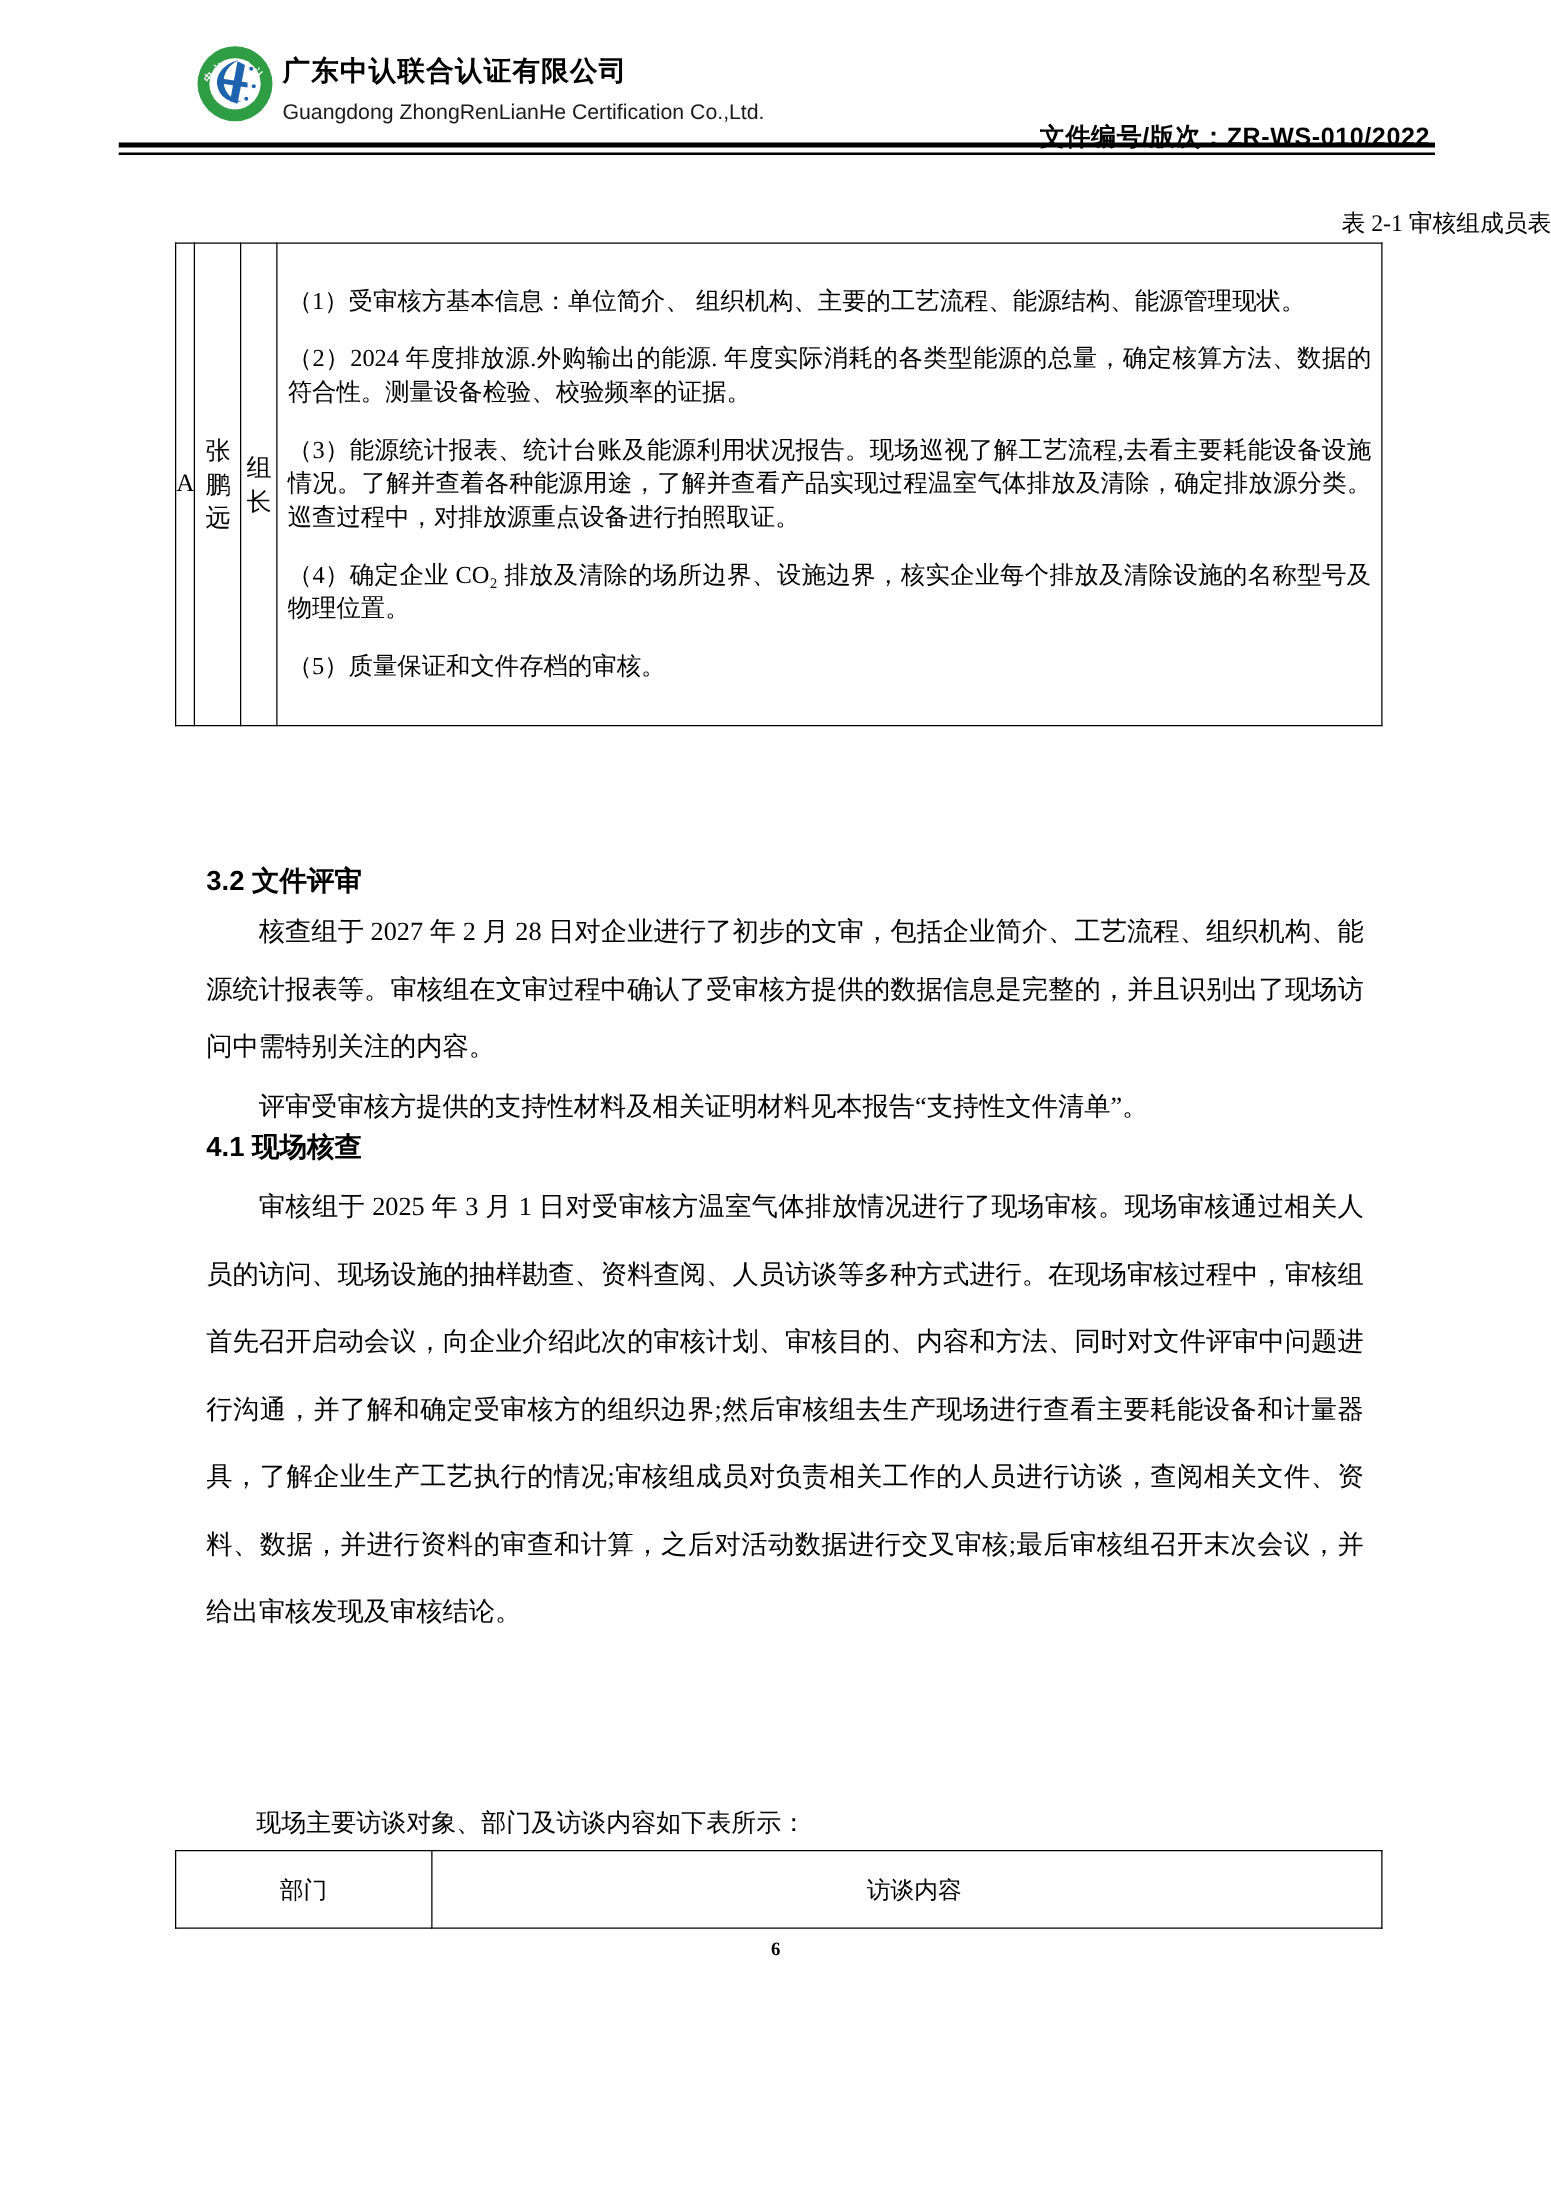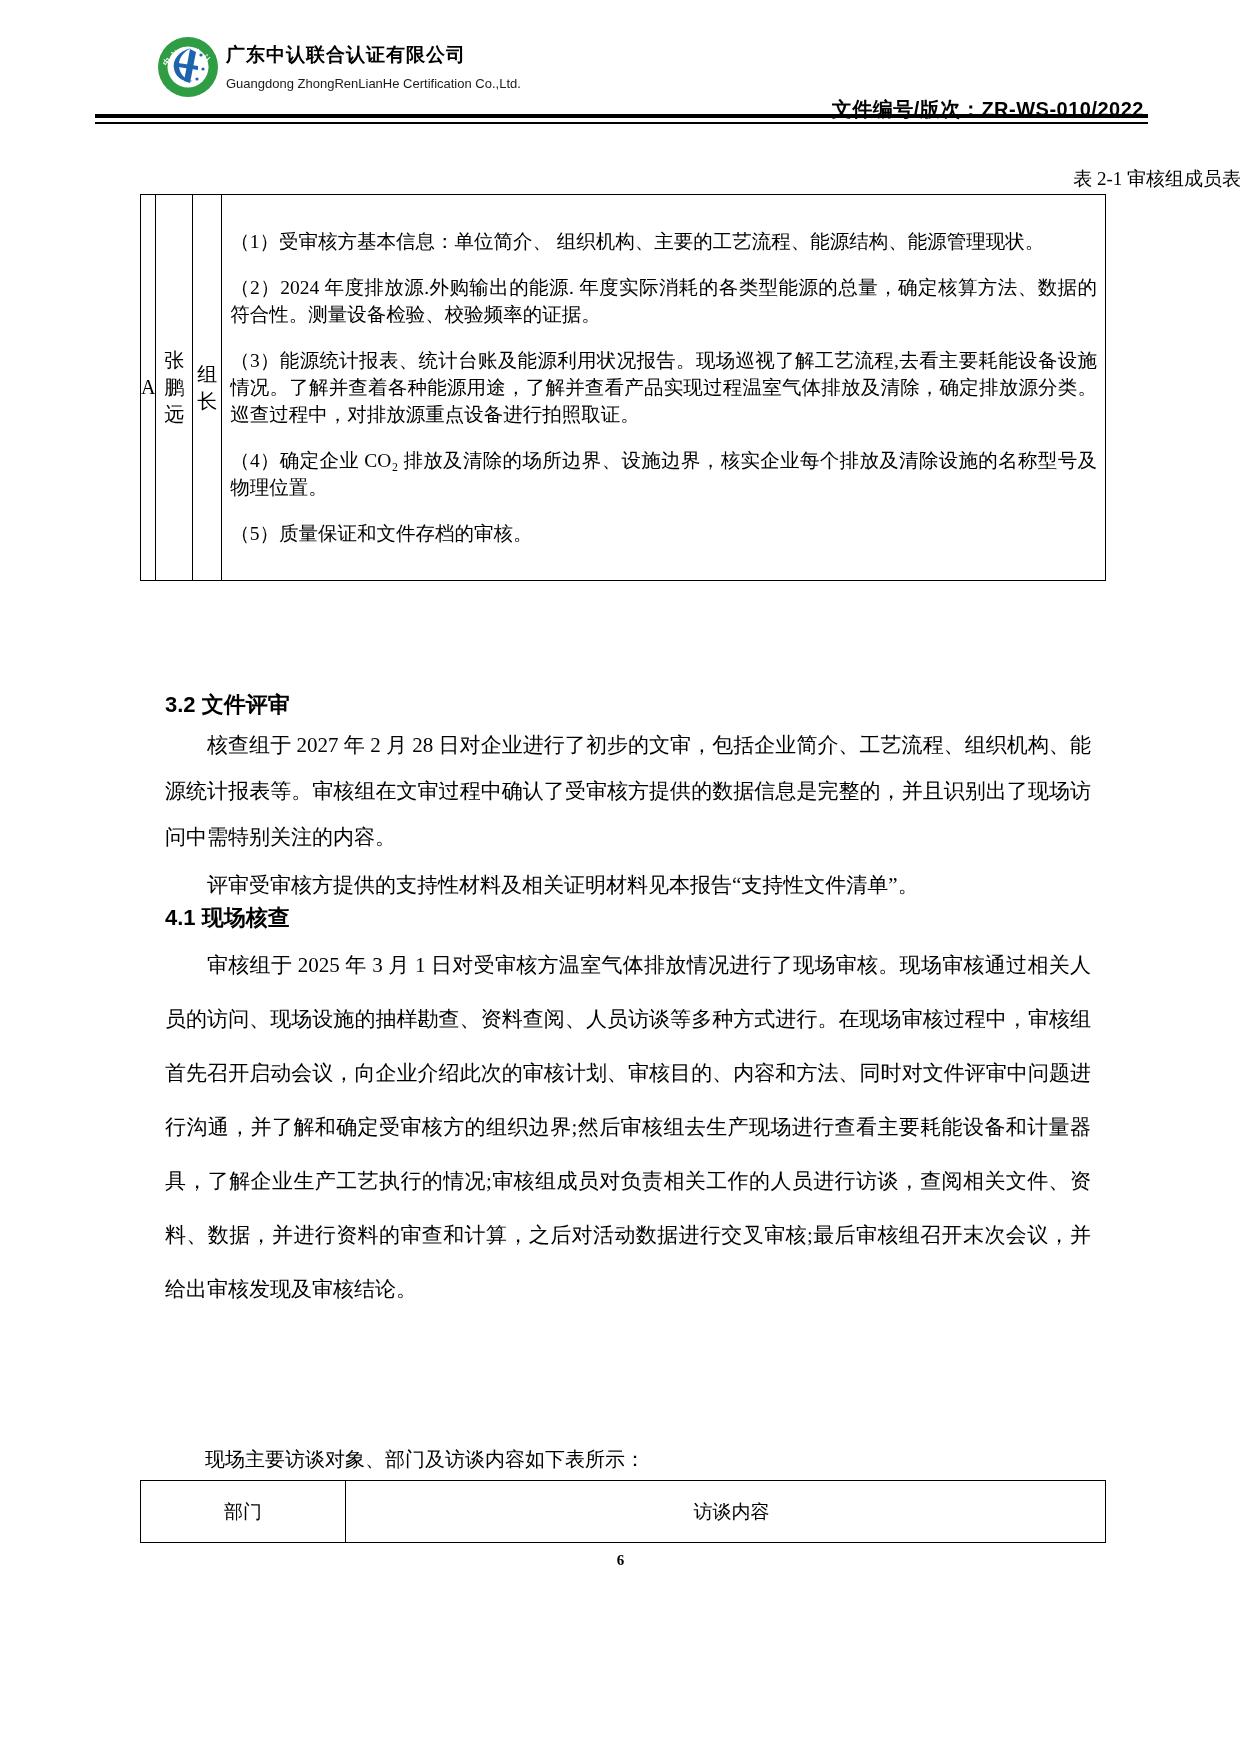--- a/index.html
+++ b/index.html
@@ -8,24 +8,24 @@
     width:1241px; height:1754px; position:relative; overflow:hidden;
     font-family:"Liberation Serif","DejaVu Serif",serif; color:#000;
   }
   .abs { position:absolute; }
 
   
   .logo { left:157px; top:36px; width:62px; height:62px; }
   .company { left:226px; top:42px; }
   .company-cn {
     font-family:"Liberation Sans","DejaVu Sans",sans-serif;
-    font-weight:bold; font-size:19px; letter-spacing:1px; color:#000;
+    font-weight:bold; font-size:22px; letter-spacing:1px; color:#000;
   }
   .company-en { font-family:"Liberation Sans","DejaVu Sans",sans-serif;
-    font-size:13px; color:#1a1a1a; margin-top:8px; }
+    font-size:17px; color:#1a1a1a; margin-top:8px; }
   .doc-number {
     right:97px; top:82px; font-family:"Liberation Sans","DejaVu Sans",sans-serif;
     font-weight:bold; font-size:20px; letter-spacing:0.5px;margin-top:14px;
   }
   .double-rule { left:95px; right:93px; top:114px; height:10px;
     border-top:4px solid #000; border-bottom:2px solid #000; }
 
   
   .table-title { left:0; right:0; top:166px; text-align:right; font-size:19px; }
   table { border-collapse:collapse; }

